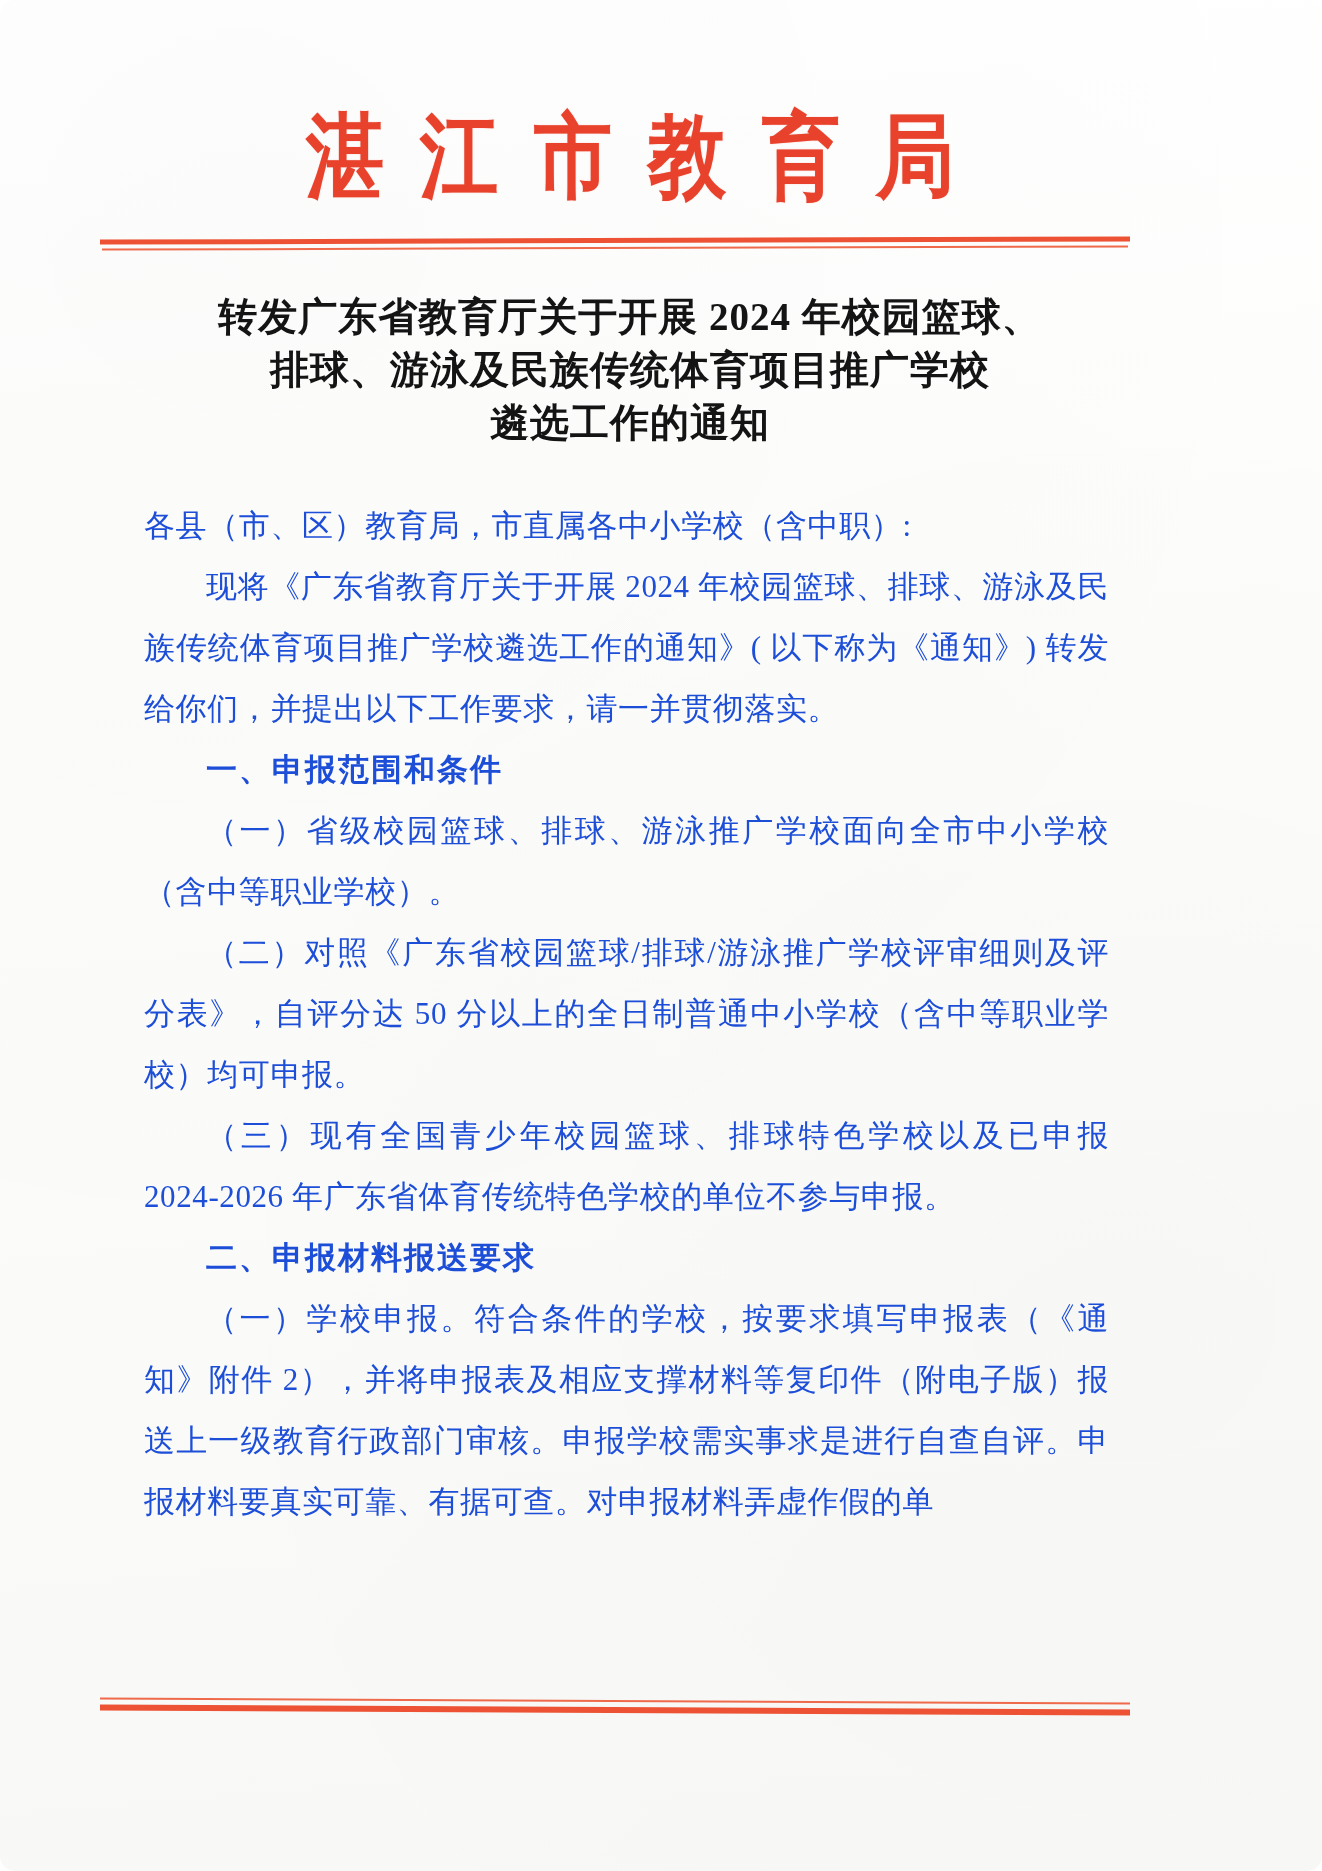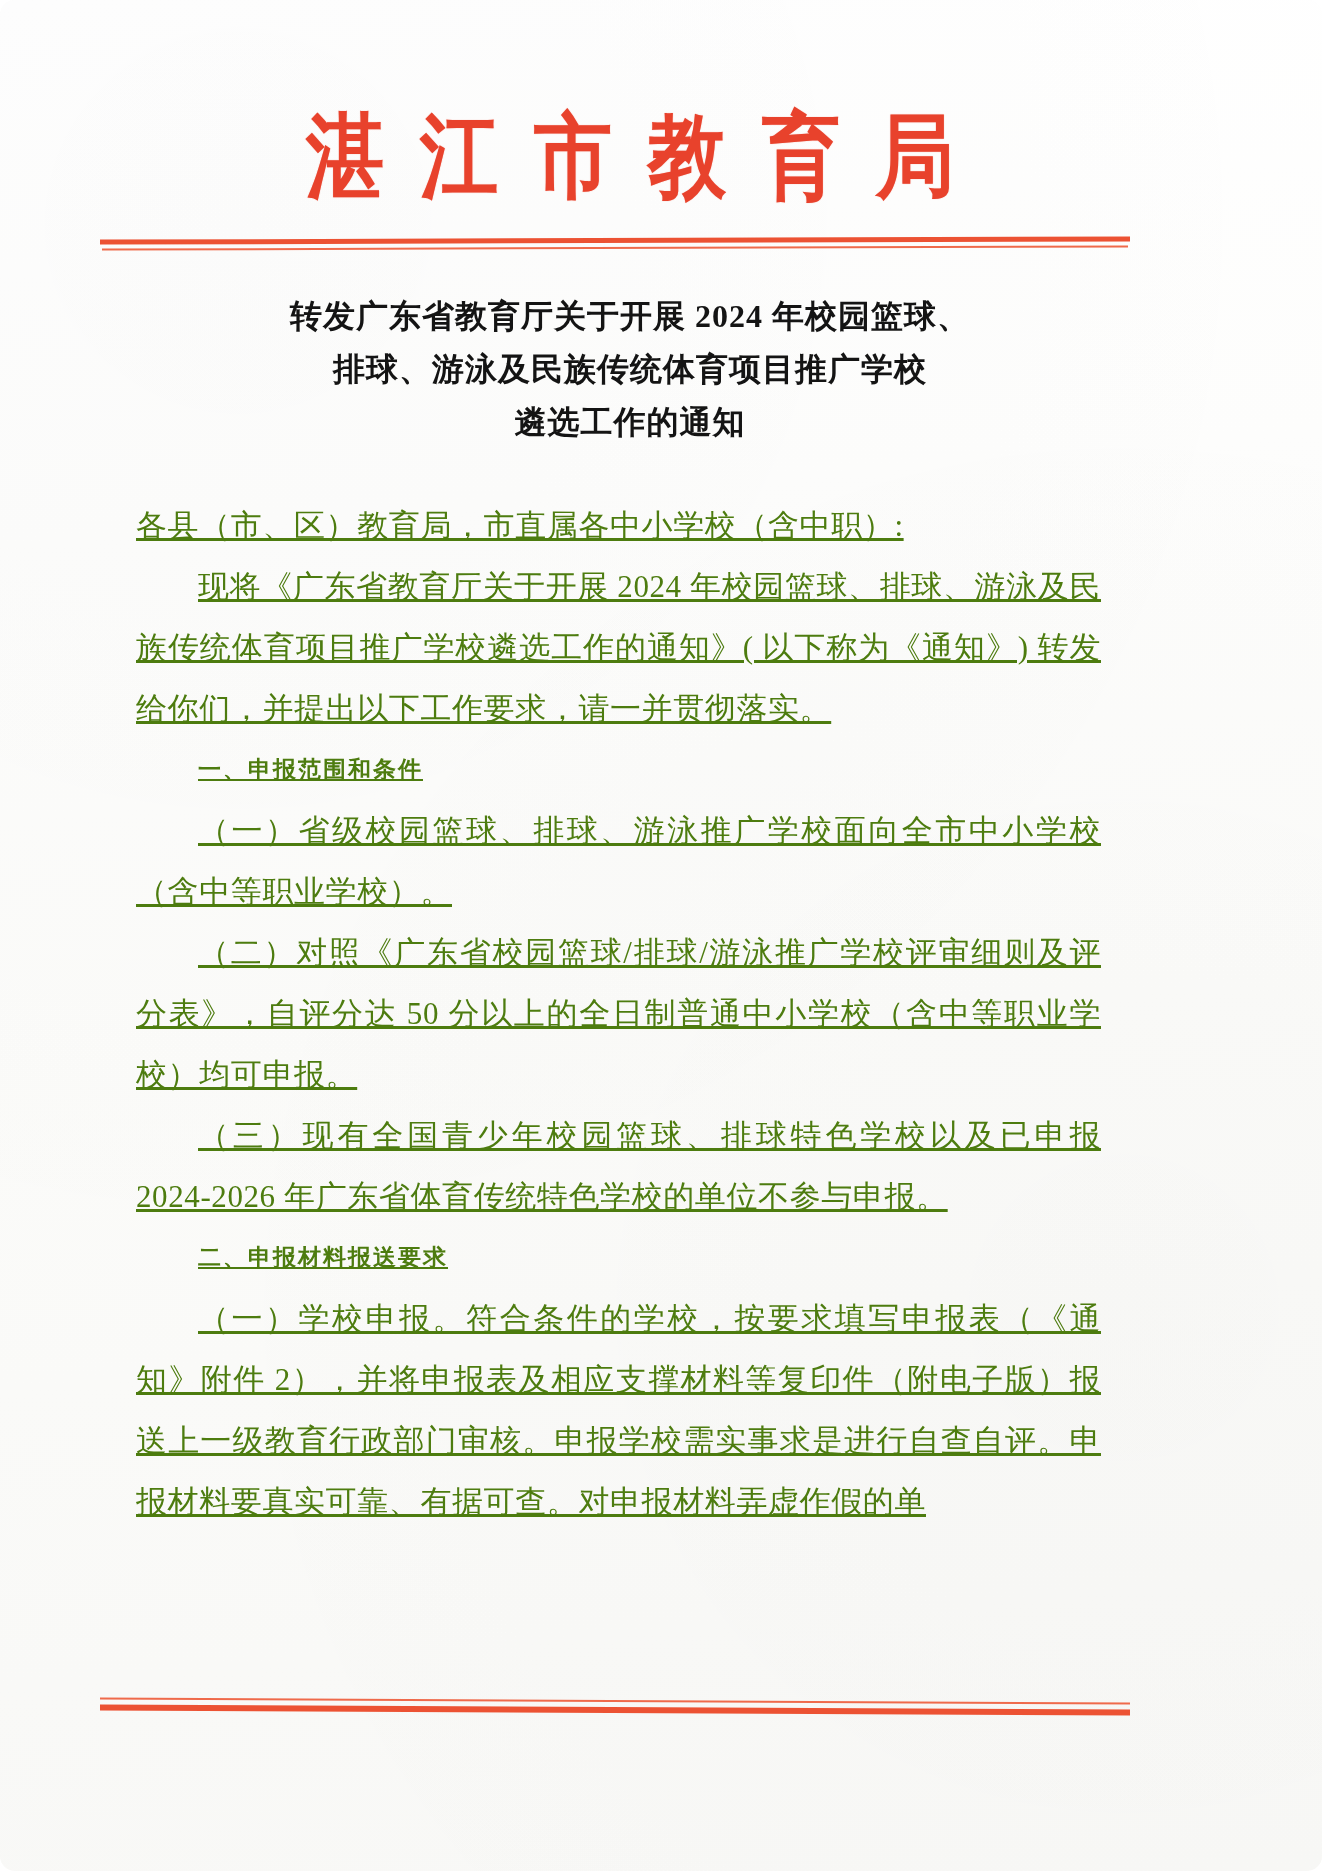--- a/index.html
+++ b/index.html
@@ -76,48 +76,47 @@
   
   .doc-title {
     position: absolute;
     left: 150px;
     top: 290px;
     width: 960px;
     text-align: center;
     color: #141414;
     font-family: "Liberation Serif", "DejaVu Serif", serif;
     font-weight: bold;
-    font-size: 32px;
+    font-size: 39px;
     line-height: 53px;
     letter-spacing: 1px;
   }
   .doc-title .tline { display: block; white-space: nowrap; }
 
   
   .body-text {
     position: absolute;
-    left: 136px;
+    left: 144px;
     top: 495px;
     width: 965px;
-    color: #4d7c0f;
+    color: #1d4ed8;
     font-family: "Liberation Serif", "DejaVu Serif", serif;
     font-size: 31px;
     line-height: 61px;
     letter-spacing: 0.6px;
     text-align: justify;
-    text-decoration: underline;
   }
   .body-text p { margin: 0; }
   .addressee { text-indent: 0; }
   .para { text-indent: 62px; }
   .section-head {
     text-indent: 62px;
     font-family: "Liberation Sans", "DejaVu Sans", sans-serif;
     font-weight: bold;
-    font-size: 23px;
+    font-size: 31px;
     letter-spacing: 2px;
   }
 
   
   .rule-footer {
     position: absolute;
     left: 100px;
     top: 1700px;
     width: 1030px;
     height: 14px;

